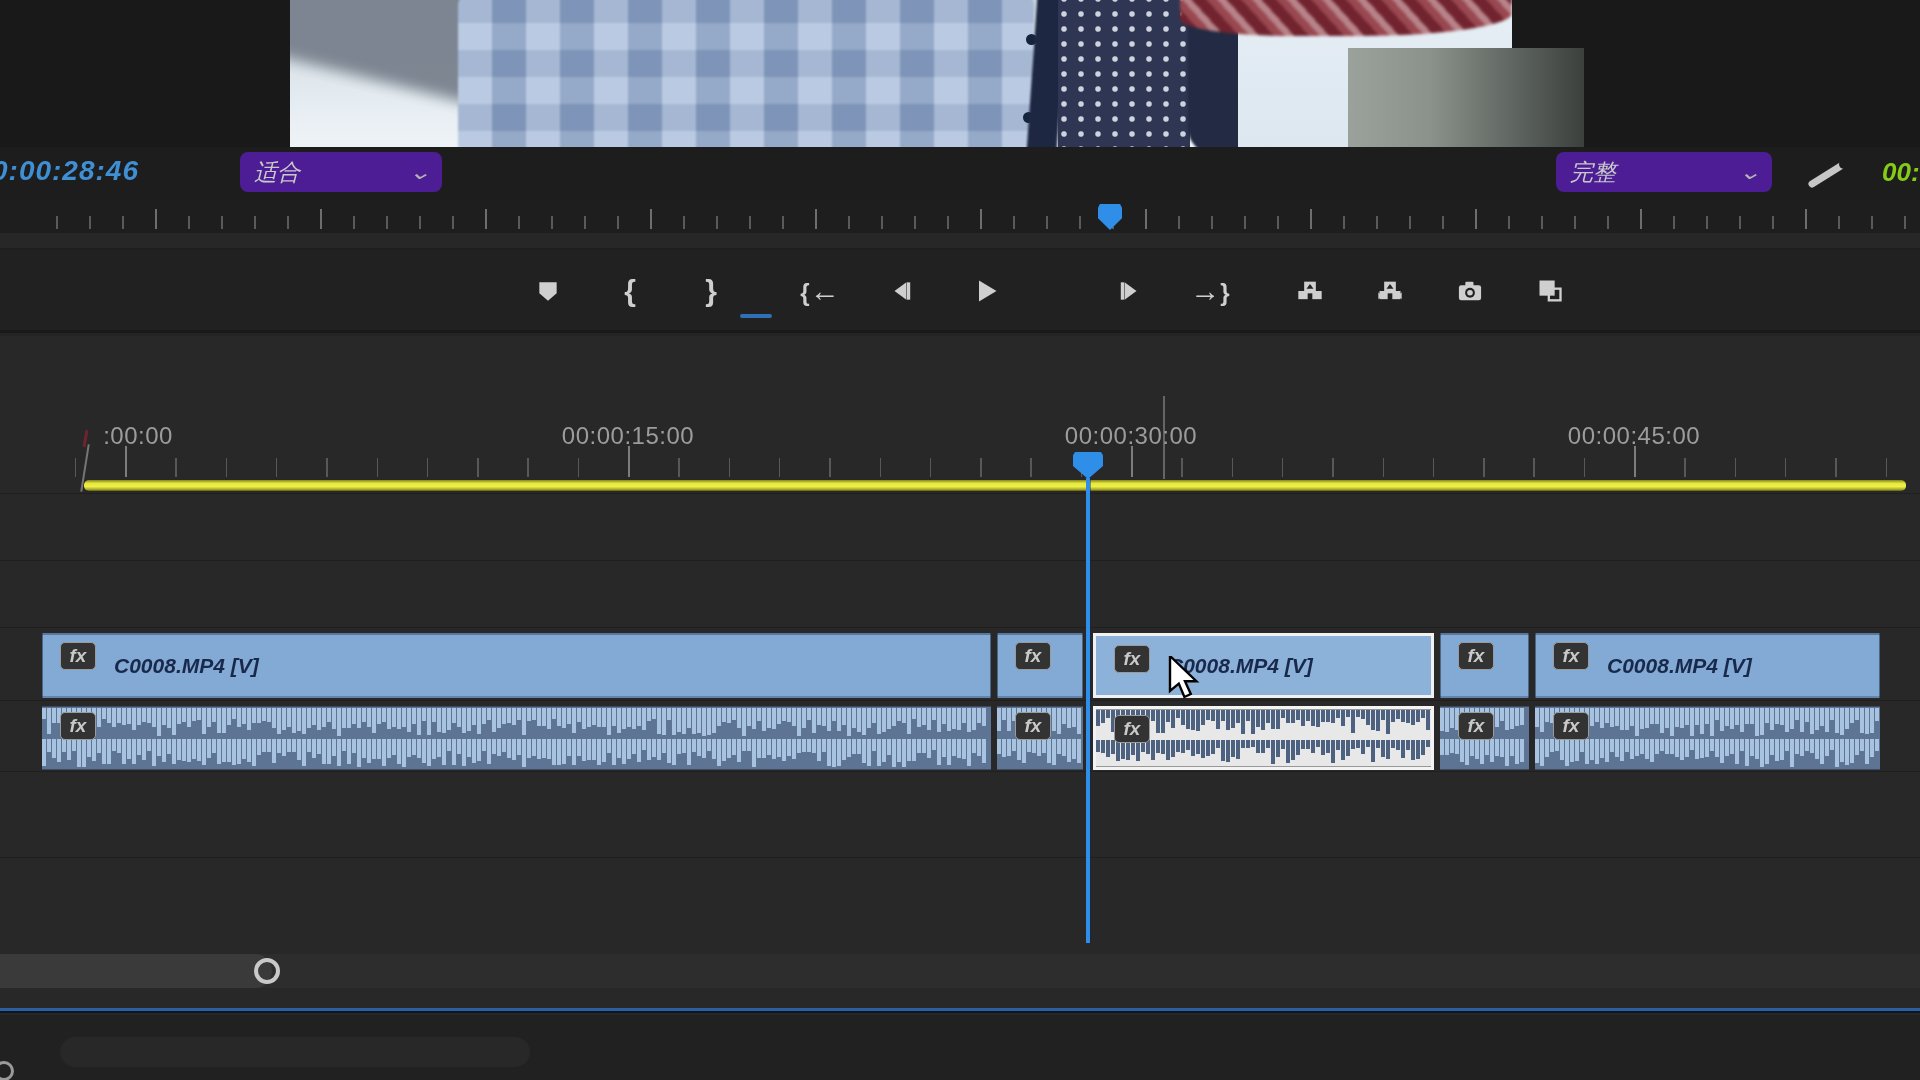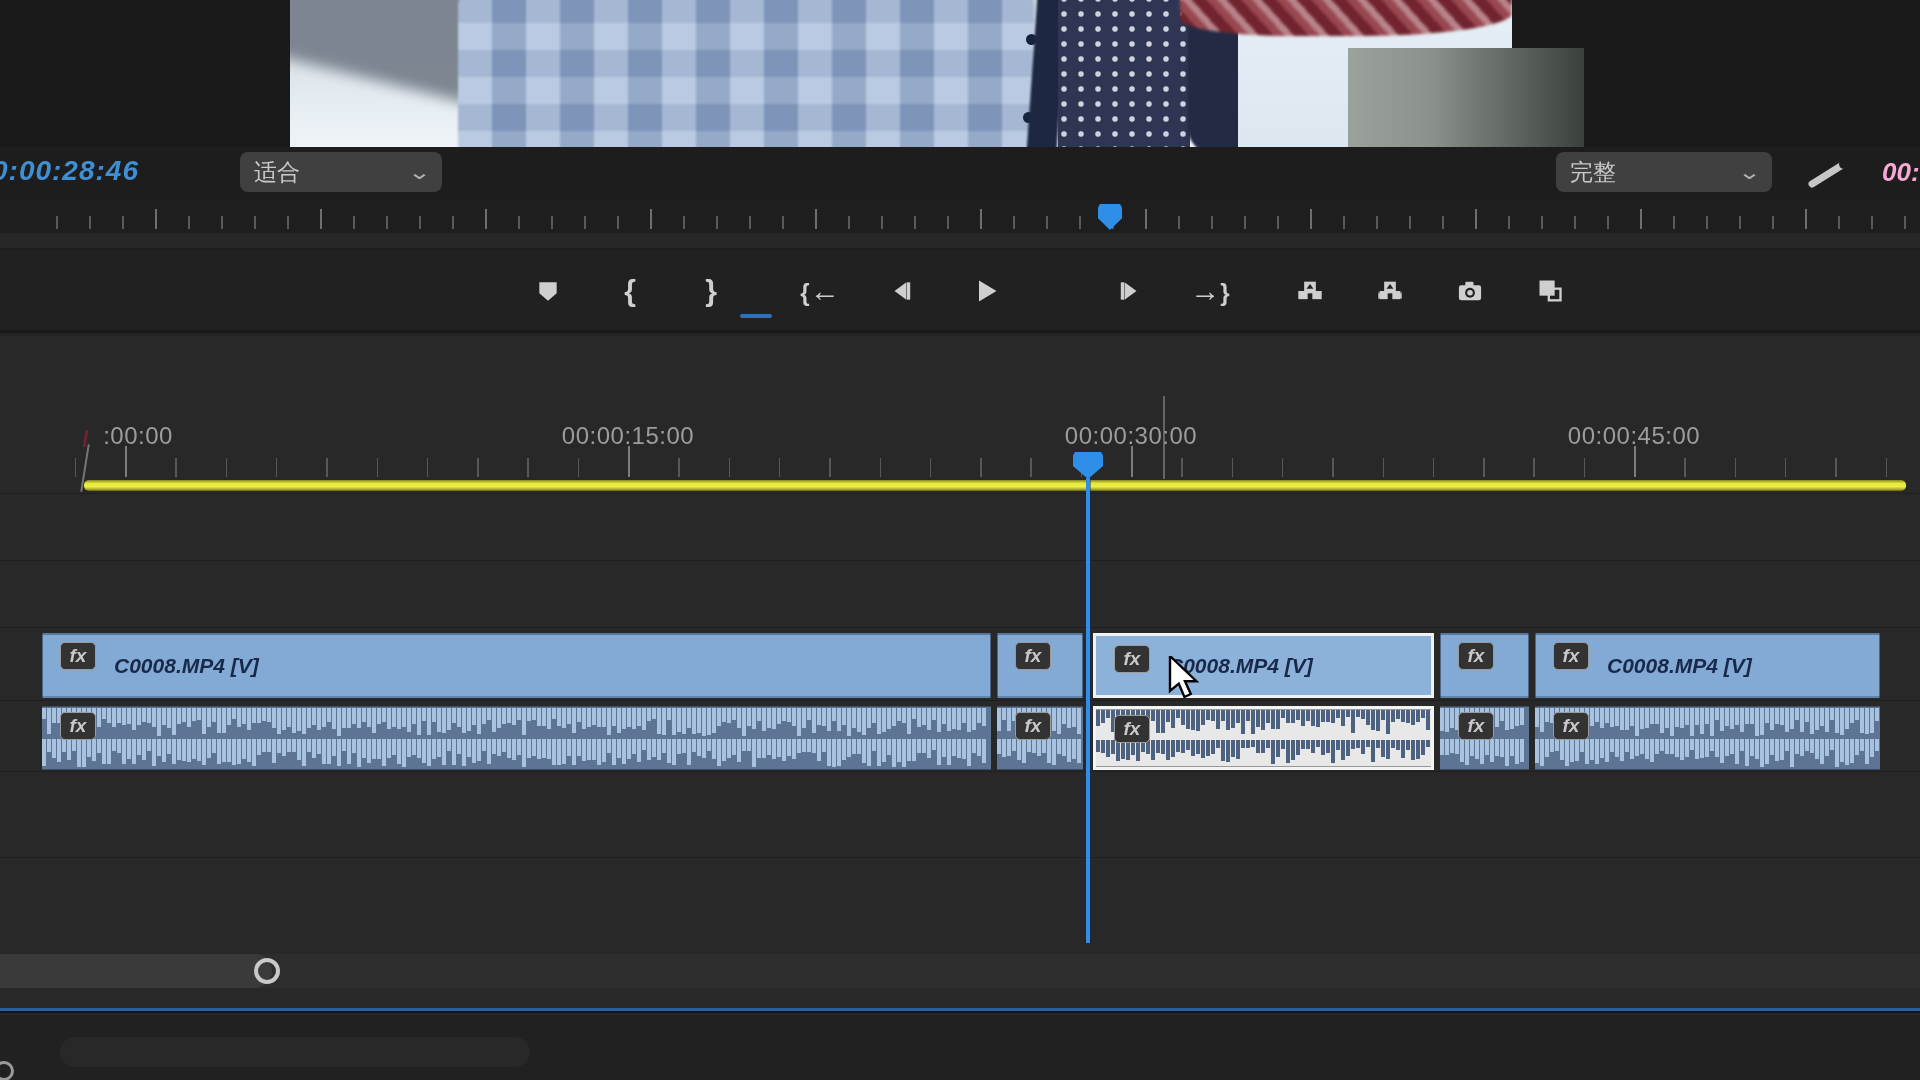--- a/index.html
+++ b/index.html
@@ -30,28 +30,28 @@
   .pv-plaid{position:absolute;left:890px;top:-14px;width:332px;height:50px;background:#8c3742;
     background-image:repeating-linear-gradient(48deg,rgba(255,255,255,.38) 0 7px,rgba(90,20,30,.55) 7px 18px,rgba(190,120,120,.25) 18px 26px);
     border-radius:0 0 46% 34%;filter:blur(1.5px);}
   .graybox{position:absolute;left:1348px;top:48px;width:236px;height:100px;
     background:linear-gradient(90deg,#9aa29b 0%,#8a928b 35%,#5d635e 72%,#3b403c 100%);filter:blur(.6px);}
 
   
   .monitor-bar{position:absolute;left:0;top:147px;width:1920px;height:53px;background:#1d1d1d;}
   .timecode{position:absolute;left:-8px;top:8px;font-size:28px;font-style:italic;font-weight:bold;
             color:#3f8fd4;letter-spacing:1px;}
-  .dropdown{position:absolute;top:5px;height:40px;background:#404040;border-radius:8px;
-            color:#c9c9c9;font-size:23px;display:flex;align-items:center;}
+  .dropdown{position:absolute;top:5px;height:40px;background:#4c1d95;border-radius:8px;
+            color:#c9c9c9;font-size:23px;display:flex;align-items:center;font-style:italic;}
   .dd-fit{left:240px;width:202px;padding:0 14px;}
   .dd-res{left:1556px;width:216px;padding:0 14px;}
   .dd-label{flex:1;}
   .chev{font-size:20px;color:#b4b4b4;margin-left:8px;transform:scaleX(1.4);}
   .wrench{position:absolute;left:1806px;top:9px;}
-  .duration{position:absolute;left:1882px;top:10px;font-size:26px;font-style:italic;font-weight:bold;color:#f9a8d4;}
+  .duration{position:absolute;left:1882px;top:10px;font-size:26px;font-style:italic;font-weight:bold;color:#84cc16;}
 
   
   .mini-ruler{position:absolute;left:0;top:200px;width:1920px;height:50px;background:#1e1e1e;}
   .mini-scroll{position:absolute;left:0;top:33px;width:1920px;height:15px;background:#272727;}
   .mtick{position:absolute;width:1.5px;background:#5a5a5a;bottom:21px;height:13px;}
   .mtick.tall{height:20px;background:#6e6e6e;}
   .mini-marker{position:absolute;left:1098px;top:4px;width:24px;height:26px;background:#2f8fe8;
     clip-path:polygon(8% 0,92% 0,100% 14%,100% 55%,50% 100%,0 55%,0 14%);}
 
   

